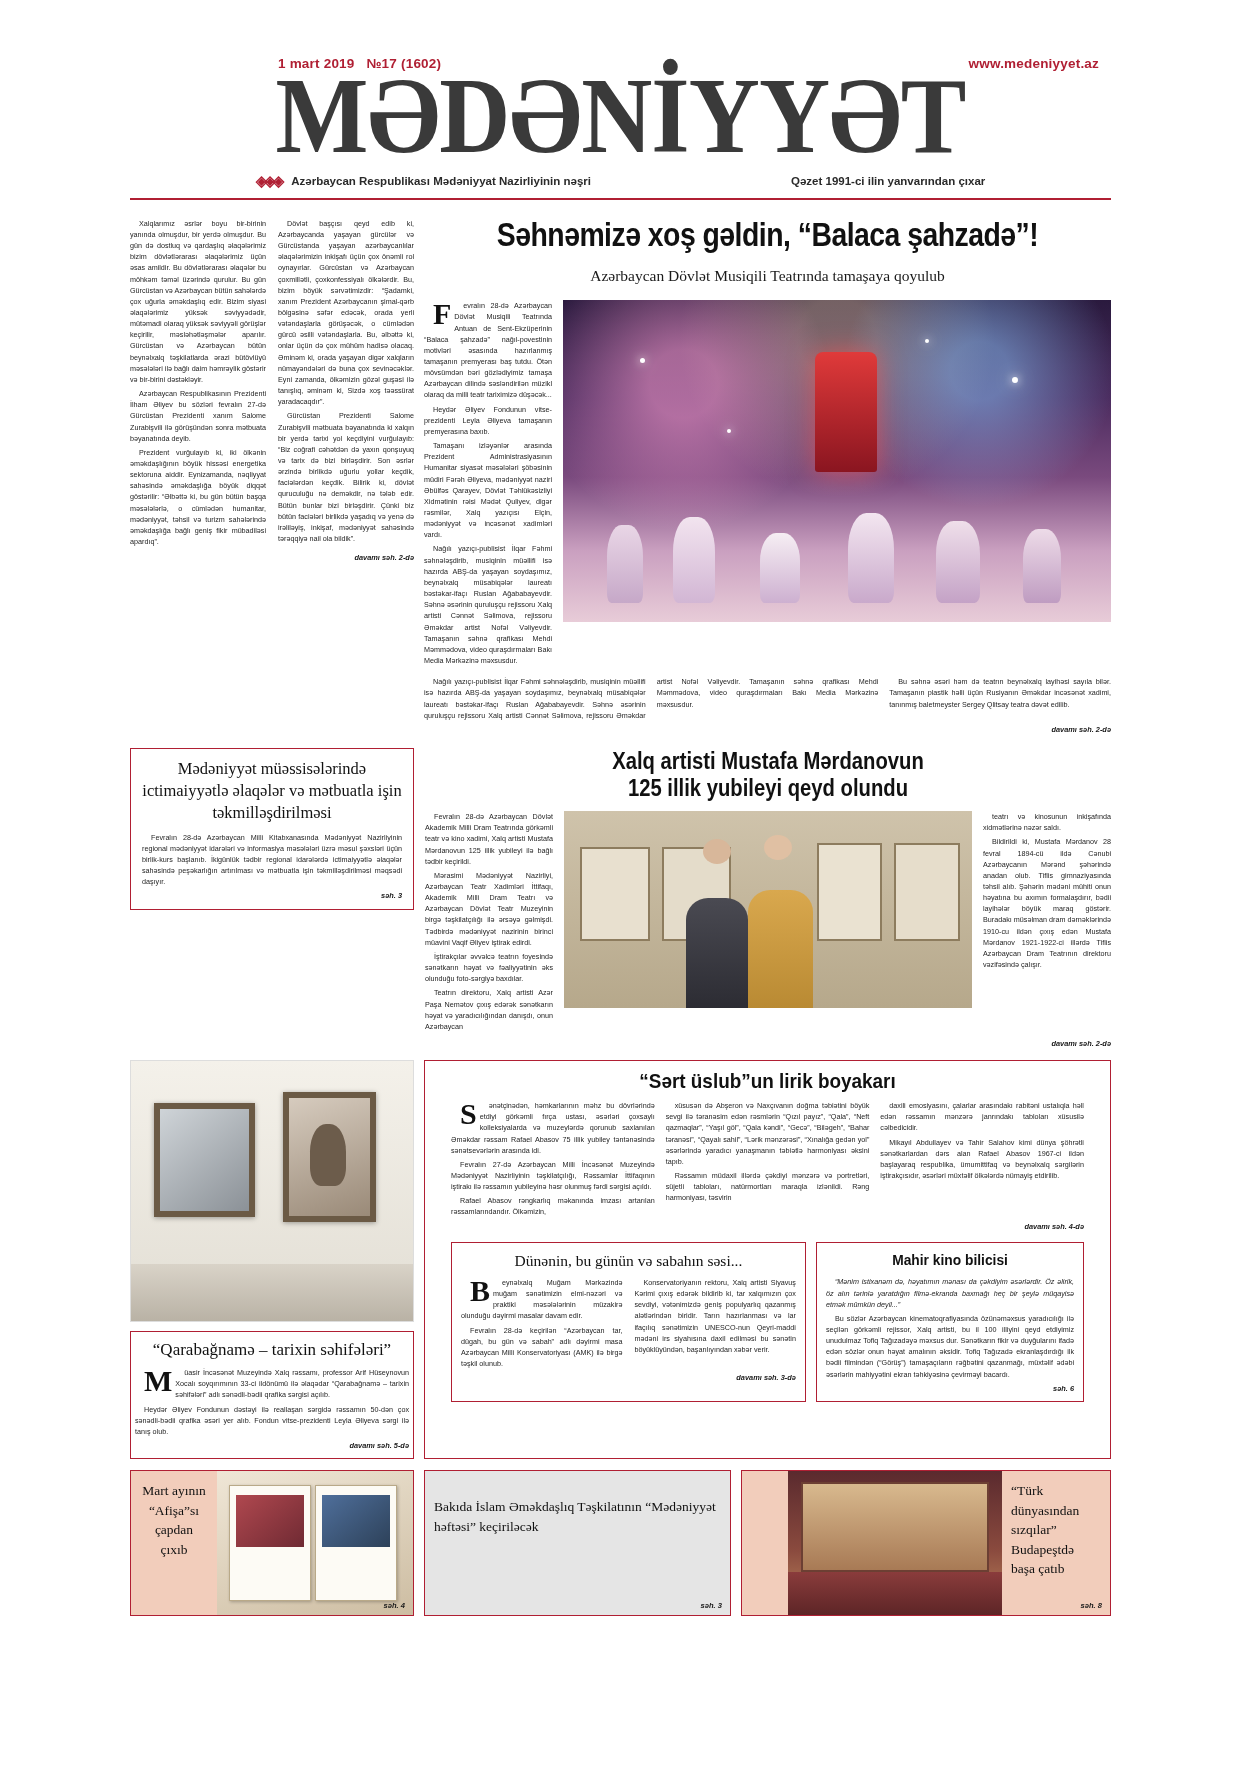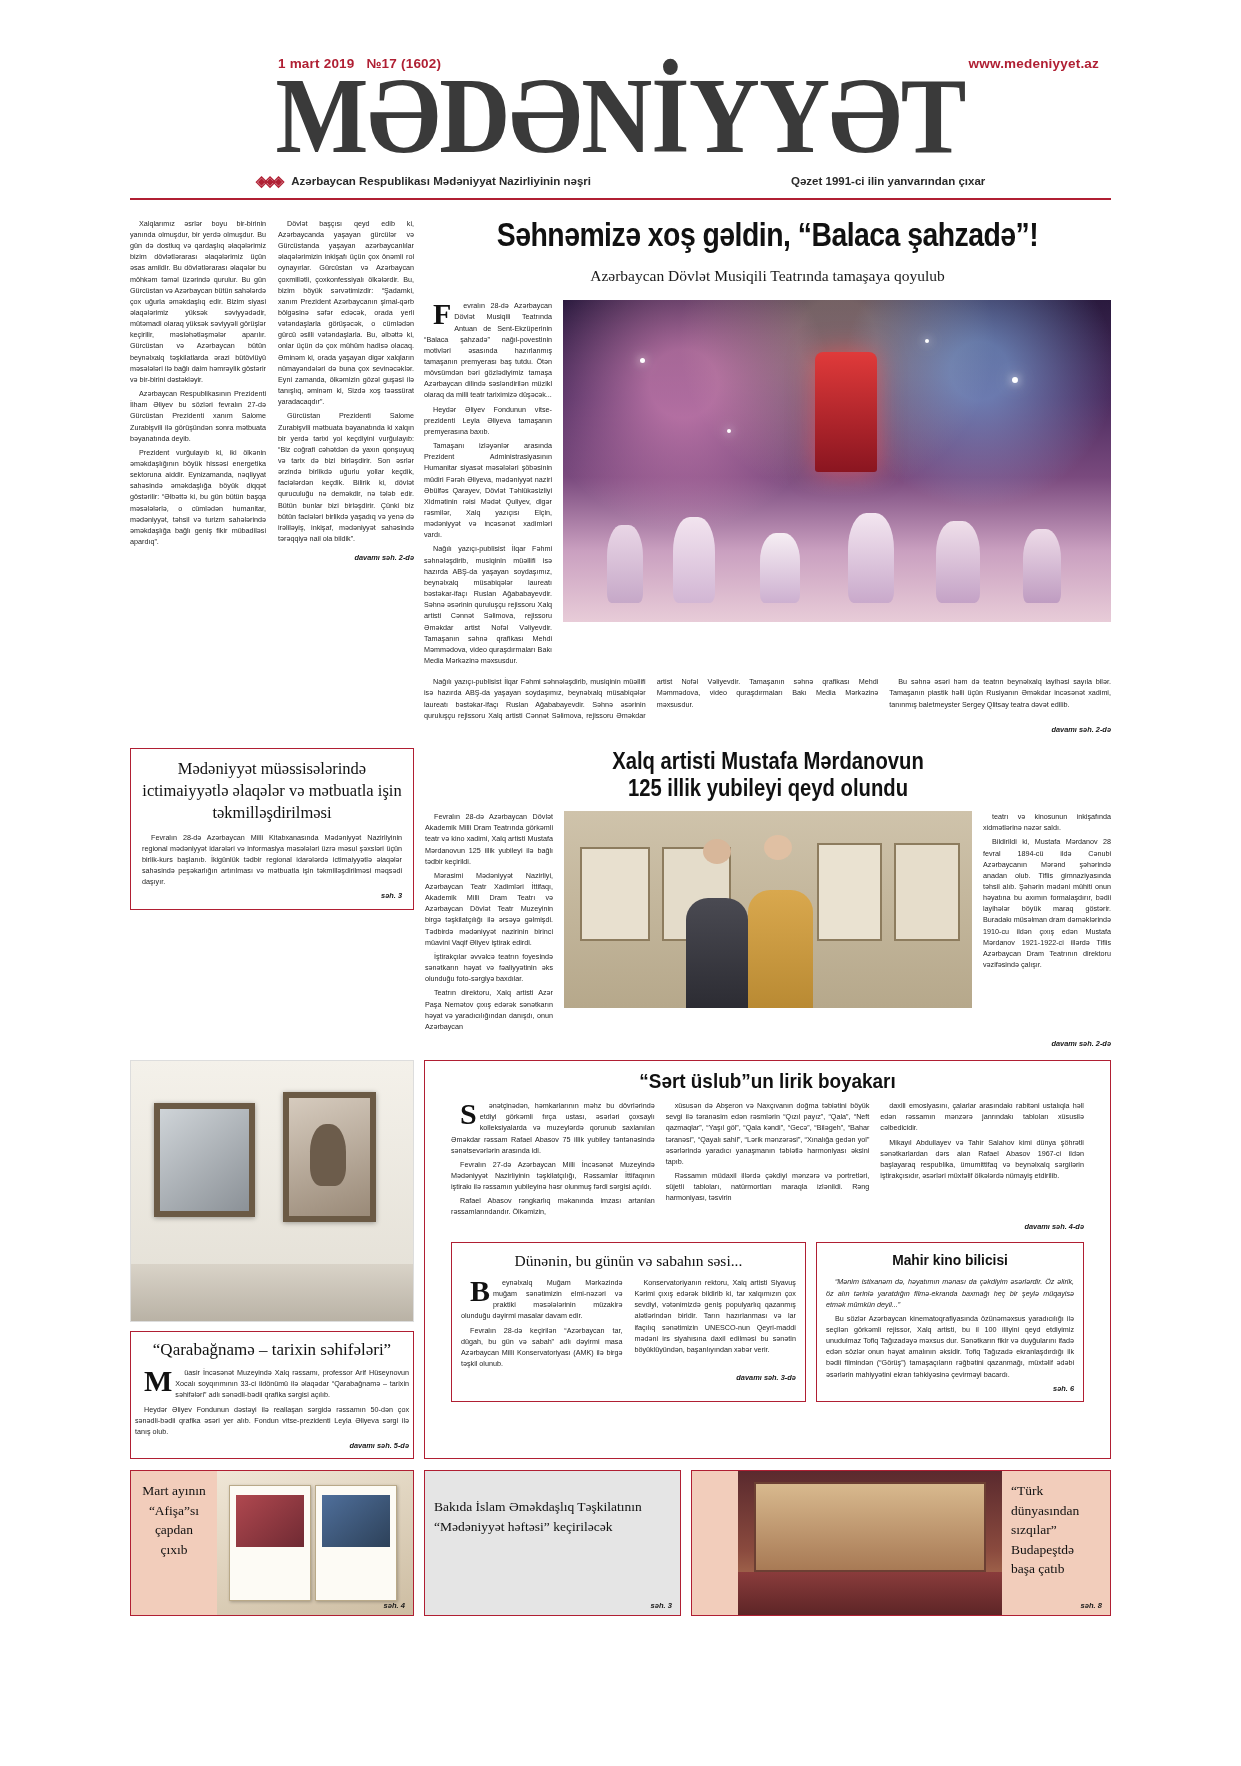--- a/index.html
+++ b/index.html
@@ -321,21 +321,21 @@
         </div>
       </div>
       <div class="f-pg">səh. 4</div>
     </div>
 
     <div class="f-box" style="flex:1;background:#e5e5e5;">
       <div class="f-text" style="width:100%;padding-top:26px;">Bakıda İslam Əməkdaşlıq Təşkilatının “Mədəniyyət həftəsi” keçiriləcək</div>
       <div class="f-pg">səh. 3</div>
     </div>
 
-    <div class="f-box" style="width:420px;padding-left:46px;">
+    <div class="f-box" style="width:370px;padding-left:46px;">
       <div class="f-img" style="flex:1.6;">
         <div style="width:100%;height:100%;background:linear-gradient(180deg,#5a2a2e,#8a4a3e 55%,#c08a5e);position:relative;">
           <div style="position:absolute;left:6%;top:8%;width:88%;height:62%;background:linear-gradient(180deg,#d8b98e,#a87a55);border:2px solid #6c3f33;"></div>
           <div style="position:absolute;left:0;bottom:0;width:100%;height:30%;background:linear-gradient(180deg,#8a3c3c,#5d2526);"></div>
         </div>
       </div>
       <div class="f-text" style="width:108px;background:#f2cdbb;">“Türk dünyasından sızqılar” Budapeştdə başa çatıb</div>
       <div class="f-pg">səh. 8</div>
     </div>
   </div>

